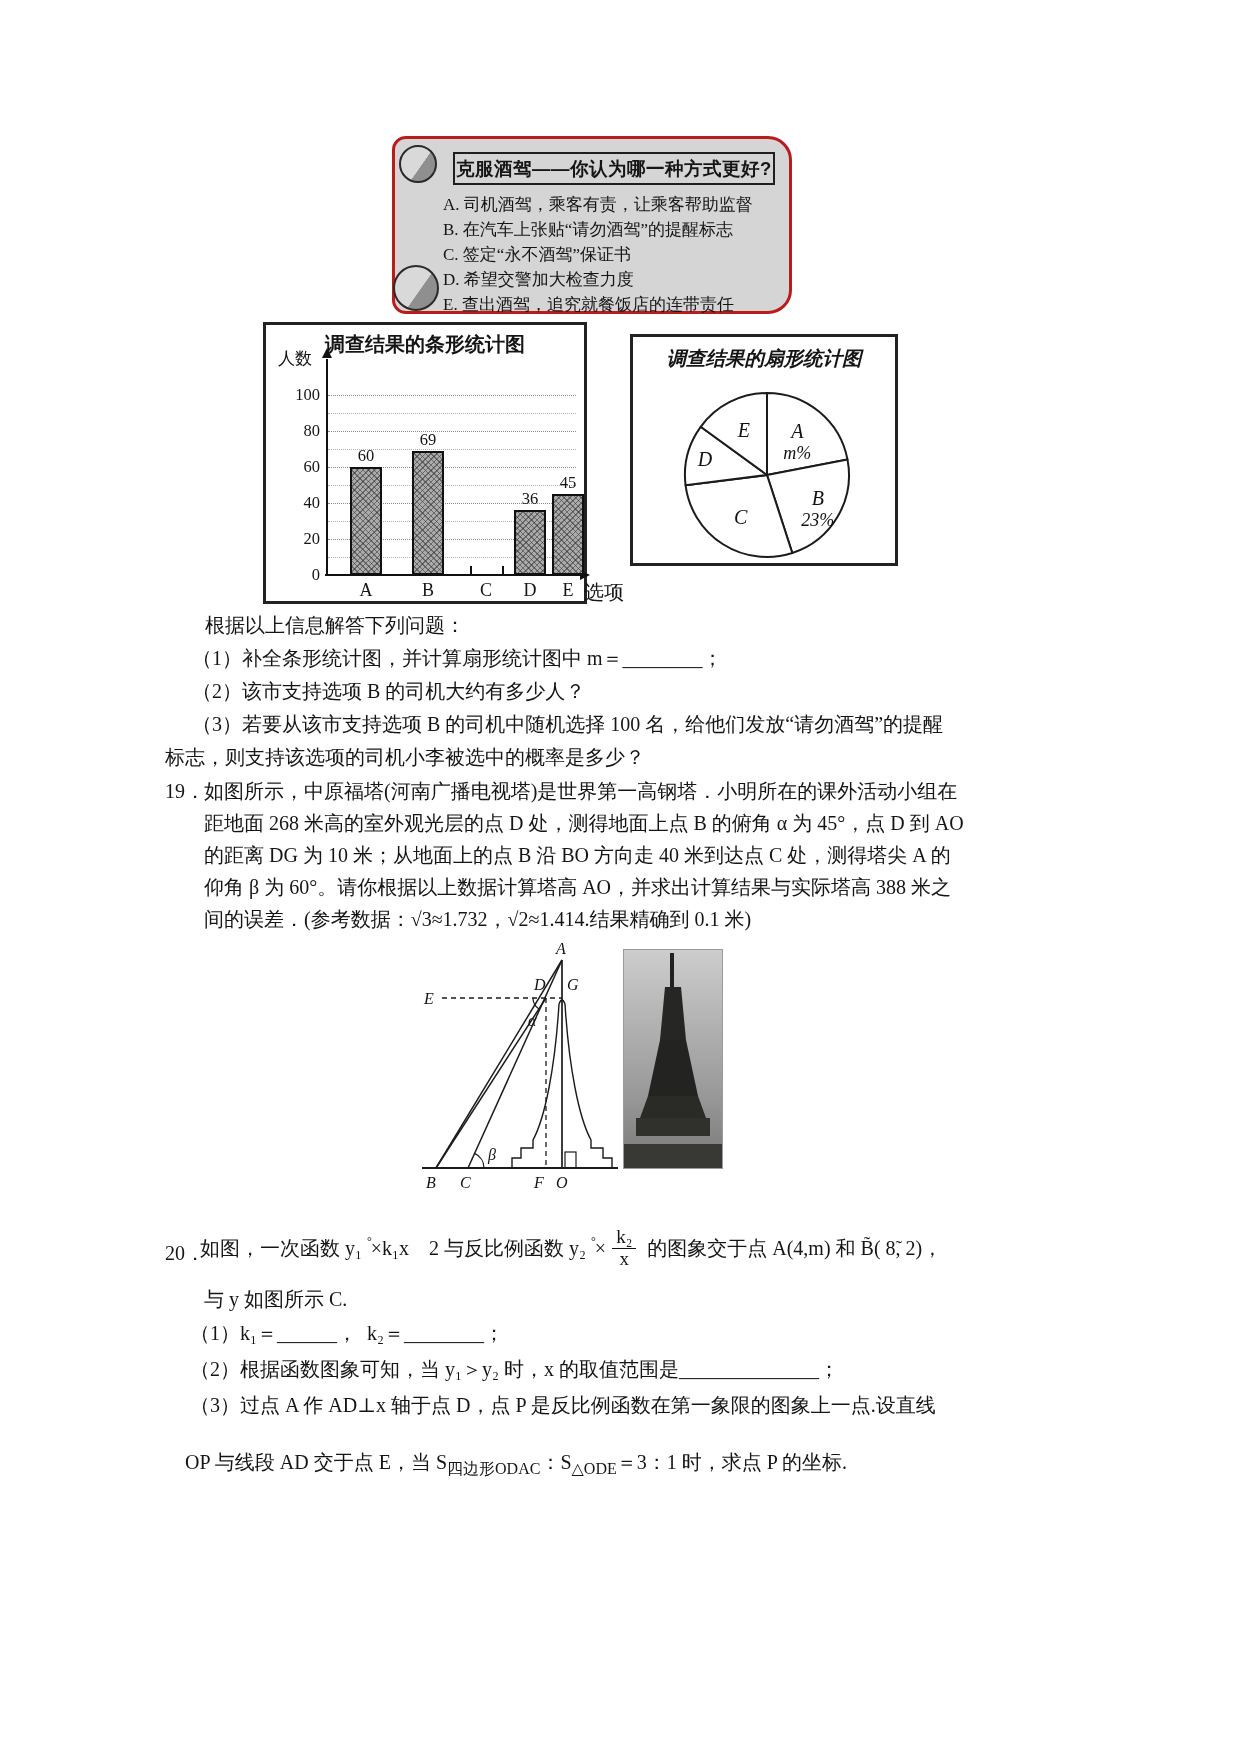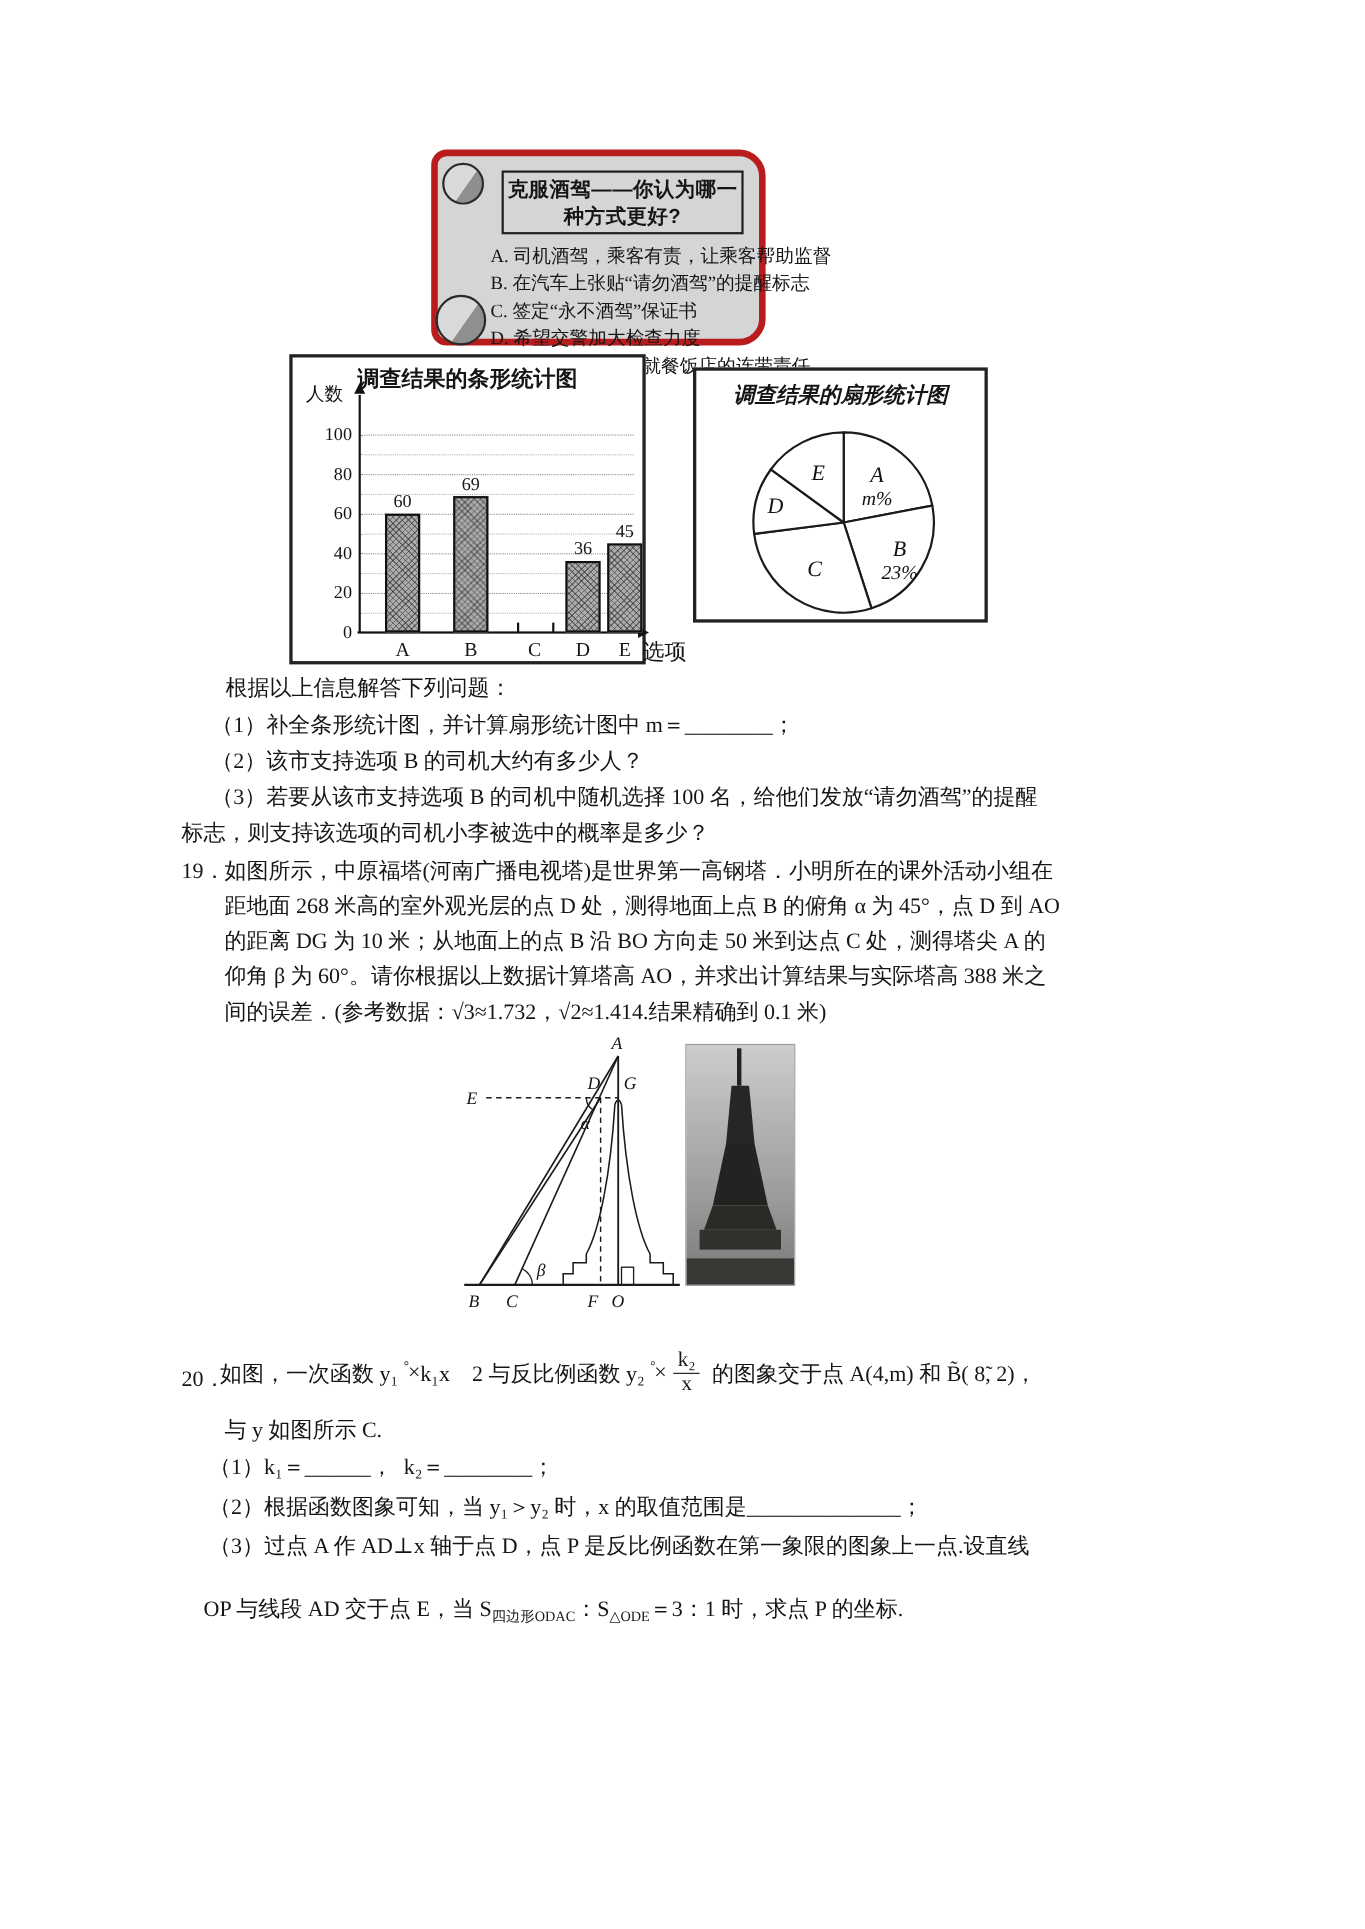--- a/index.html
+++ b/index.html
@@ -1,22 +1,22 @@
 <!DOCTYPE html>
 <html><head>
 <meta charset="utf-8">
 <style>
   html,body{margin:0;padding:0;background:#fff;}
   *{box-sizing:border-box;}
   .page{position:relative;width:1241px;height:1754px;background:#ffffff;
         font-family:"Liberation Serif","DejaVu Serif",serif;color:#151515;overflow:hidden;}
 
   
-  #survey-box{position:absolute;left:392px;top:136px;width:304px;height:178px;
-    background:#d5d5d5;border:6px solid #b91c1c;border-radius:14px 24px 24px 14px;}
+  #survey-box{position:absolute;left:392px;top:136px;width:400px;height:178px;
+    background:#d5d5d5;border:3px solid #b91c1c;border-radius:14px 24px 24px 14px;}
   .curl{position:absolute;border-radius:50%;border:2.5px solid #2a2a2a;
     background:linear-gradient(305deg,#8f8f8f 42%,#d9d9d9 43%);}
   .curl-top{left:4px;top:6px;width:38px;height:38px;}
   .curl-bottom{left:-2px;top:126px;width:46px;height:46px;}
   #survey-title{margin:13px 14px 7px 58px;border:2.5px solid #1f1f1f;padding:2px 0;
     font-family:"Liberation Sans","DejaVu Sans",sans-serif;font-weight:bold;font-size:18.5px;
     text-align:center;letter-spacing:.5px;}
   .option{margin-left:48px;font-size:17px;line-height:25px;white-space:nowrap;}
 
   
@@ -51,21 +51,21 @@
   #pie-box .chart-title{margin-top:8px;font-size:19.5px;font-style:italic;}
   #pie-svg{position:absolute;left:0;top:0;}
   #pie-svg path{fill:#fff;stroke:#1b1b1b;stroke-width:2;stroke-linejoin:round;}
   .pie-lbl{font-family:"Liberation Serif","DejaVu Serif",serif;font-style:italic;font-size:20px;
     fill:#111;text-anchor:middle;}
   .pie-val{font-family:"Liberation Serif","DejaVu Serif",serif;font-style:italic;font-size:18px;
     fill:#111;text-anchor:middle;}
 
   
   .tline{position:absolute;font-size:20px;white-space:pre;}
-  sub.msub{font-size:13px;}
+  sub.msub{font-size:16px;}
 
   
   #geo{position:absolute;left:412px;top:938px;}
   #geo line,#geo path,#geo rect{stroke:#1b1b1b;fill:none;}
   #geo text{font-family:"Liberation Serif","DejaVu Serif",serif;font-style:italic;
     font-size:16px;fill:#141414;}
   #tower-photo{position:absolute;left:624px;top:950px;width:98px;height:218px;
     background:linear-gradient(180deg,#cdcdcd,#b5b5b5 30%,#9a9a9a 65%,#787878);
     outline:1px solid #9a9a9a;}
 
@@ -156,21 +156,21 @@
 
   <div class="tline" style="left:205px;top:612px;">根据以上信息解答下列问题：</div>
   <div class="tline" style="left:192px;top:645px;">（1）补全条形统计图，并计算扇形统计图中 m＝________；</div>
   <div class="tline" style="left:192px;top:678px;">（2）该市支持选项 B 的司机大约有多少人？</div>
   <div class="tline" style="left:192px;top:711px;">（3）若要从该市支持选项 B 的司机中随机选择 100 名，给他们发放“请勿酒驾”的提醒</div>
   <div class="tline" style="left:165px;top:744px;">标志，则支持该选项的司机小李被选中的概率是多少？</div>
 
   <div class="tline" style="left:165px;top:778px;">19．</div>
   <div class="tline" style="left:204px;top:778px;text-align:center;">如图所示，中原福塔(河南广播电视塔)是世界第一高钢塔．小明所在的课外活动小组在</div>
   <div class="tline" style="left:204px;top:810px;">距地面 268 米高的室外观光层的点 D 处，测得地面上点 B 的俯角 α 为 45°，点 D 到 AO</div>
-  <div class="tline" style="left:204px;top:842px;">的距离 DG 为 10 米；从地面上的点 B 沿 BO 方向走 50 米到达点 C 处，测得塔尖 A 的</div>
+  <div class="tline" style="left:204px;top:842px;">的距离 DG 为 10 米；从地面上的点 B 沿 BO 方向走 40 米到达点 C 处，测得塔尖 A 的</div>
   <div class="tline" style="left:204px;top:874px;">仰角 β 为 60°。请你根据以上数据计算塔高 AO，并求出计算结果与实际塔高 388 米之</div>
   <div class="tline" style="left:204px;top:906px;">间的误差．(参考数据：√3≈1.732，√2≈1.414.结果精确到 0.1 米)</div>
 
   <svg id="geo" width="212" height="262" viewBox="0 0 212 262">
     <line x1="150" y1="22" x2="150" y2="230" stroke-width="1.7"></line>
     <line x1="24" y1="230" x2="150" y2="22" stroke-width="1.5"></line>
     <line x1="56" y1="230" x2="150" y2="22" stroke-width="1.5"></line>
     <line x1="24" y1="230" x2="134" y2="60" stroke-width="1.5"></line>
     <line x1="30" y1="60" x2="150" y2="60" stroke-width="1.4" stroke-dasharray="5 4"></line>
     <line x1="134" y1="60" x2="134" y2="228" stroke-width="1.3" stroke-dasharray="5 4"></line>

